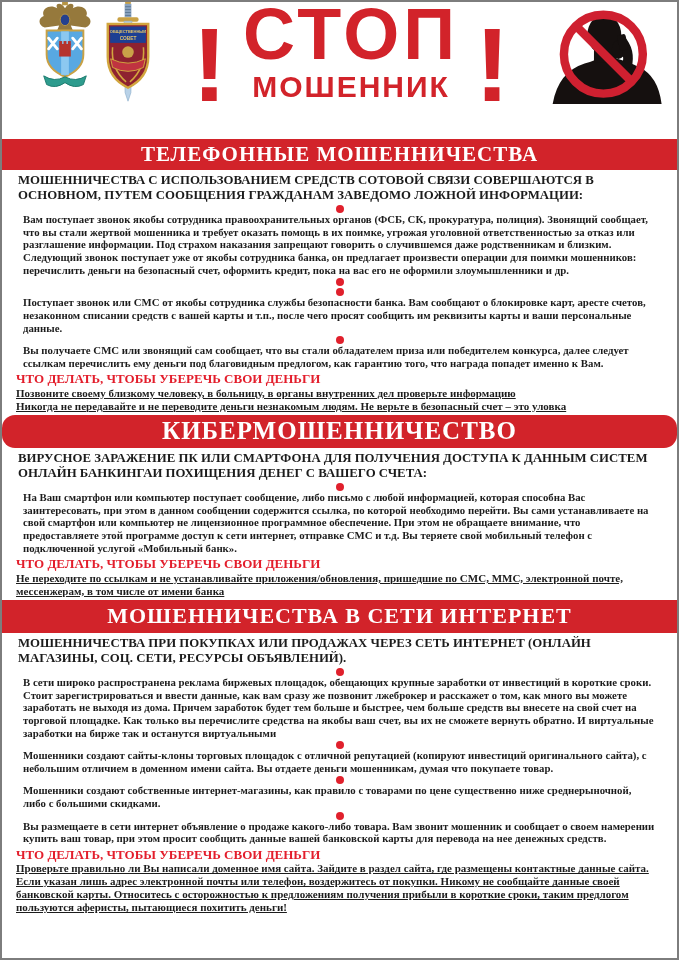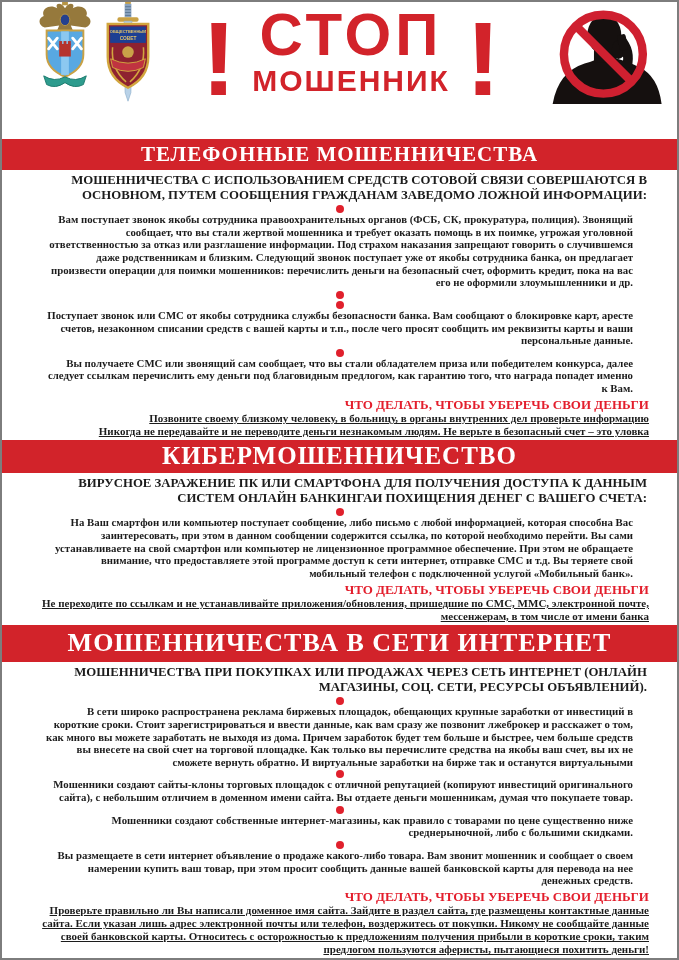--- a/index.html
+++ b/index.html
@@ -8,33 +8,33 @@
     background:#fff;border:2px solid #7d7d7d;overflow:hidden;
     font-family:"Liberation Serif",serif;
   }
   
   .header{height:101px;display:flex;align-items:center;box-sizing:border-box;padding:0 6px 0 34px;}
   .emblems{display:flex;align-items:flex-start;gap:7px;flex:0 0 auto;}
   .title-block{flex:1;display:flex;justify-content:center;align-items:flex-end;gap:16px;color:#d2232a;
     font-family:"Liberation Sans",sans-serif;font-weight:bold;}
   .exclaim{font-size:104px;line-height:.78;transform:translateY(4px);}
   .title-mid{display:flex;flex-direction:column;align-items:center;}
-  .stop{font-size:60px;line-height:.88;letter-spacing:4px;}
+  .stop{font-size:72px;line-height:.88;letter-spacing:4px;}
   .moshennik{font-size:30px;line-height:1;letter-spacing:2px;margin-top:5px;text-align:center;}
   .nosign{flex:0 0 auto;margin-top:8px;}
   
   .banner{background:#d2232a;color:#fff;text-align:center;font-weight:bold;letter-spacing:1px;}
   .banner1{font-size:21px;padding:3px 0 3px;margin-top:36px;}
-  .banner2{font-size:25px;padding:2px 0 3px;}
-  .banner3{font-size:26px;padding:3px 0 4px;}
+  .banner2{font-size:25px;padding:2px 0 3px;border-radius:13px;}
+  .banner3{font-size:22px;padding:3px 0 4px;}
   
-  .section{padding:1px 28px 2px;text-align:right;color:#1c1c1c;font-weight:bold;}
+  .section{padding:1px 14px 2px;text-align:left;color:#1c1c1c;font-weight:bold;}
   .intro{font-size:12.8px;line-height:1.18;margin:2px 2px 0;}
   .dot{width:8px;height:8px;border-radius:50%;background:#e0202c;margin:2px auto 0;}
-  .bullet{font-size:10.8px;line-height:1.17;margin:0 16px;}
+  .bullet{font-size:10.8px;line-height:1.17;margin:0 7px;}
   .wtd{color:#e31e2c;font-size:13px;line-height:1.2;margin-top:2px;font-family:Liberation Serif, serif;}
   .advice{font-size:11px;line-height:1.18;text-decoration:underline;}
 </style>
 </head>
 <body>
 
 <div class="poster">
 
   <div class="header">
 

